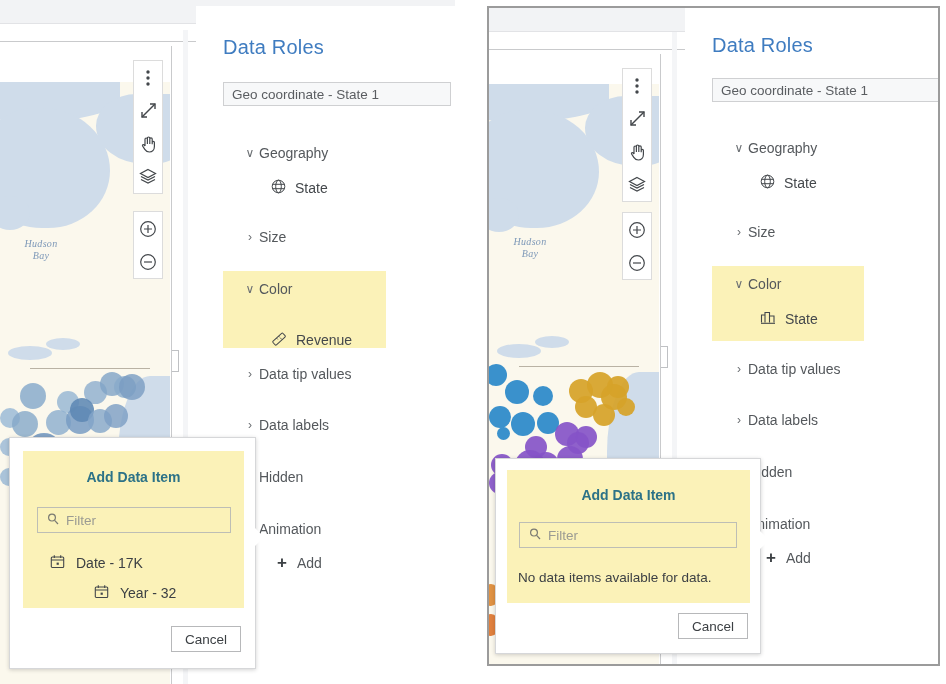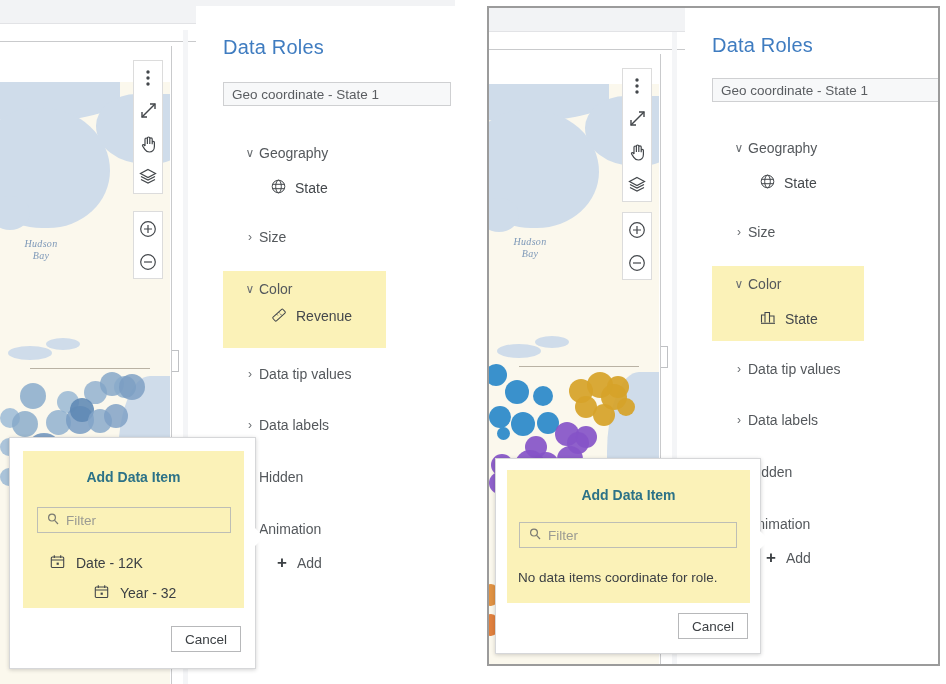--- a/index.html
+++ b/index.html
@@ -211,21 +211,21 @@
       <div class="role-row" style="position:absolute;left:45px;top:220px;">
         <span class="chev">›</span>
         <span>Size</span>
       </div>
 
       <div class="hl" style="position:absolute;left:27px;top:265px;width:163px;height:77px;"></div>
       <div class="role-row" style="position:absolute;left:45px;top:272px;">
         <span class="chev">∨</span>
         <span>Color</span>
       </div>
-      <div class="role-item" style="position:absolute;left:45px;top:298px;text-align:right;">
+      <div class="role-item" style="position:absolute;left:45px;top:322px;text-align:right;">
         <span>
           <svg width="16" height="16" viewBox="0 0 16 16" stroke="#43474b" stroke-width="1" fill="none">
               <rect x="1.2" y="5.6" width="13.5" height="5" rx="1" transform="rotate(-42 8 8)"></rect>
               <path d="M5.6 7.2 l1.2 1.2 M7.6 5.2 l1.2 1.2 M9.6 7.2 l1.2 1.2"></path>
             </svg>
         </span>
         <span>Revenue</span>
       </div>
 
       <div class="role-row" style="position:absolute;left:45px;top:357px;">
@@ -259,21 +259,21 @@
           <span class="filter-ph">Filter</span>
         </div>
         <div class="di-row" style="position:absolute;left:27px;top:103px;">
           <span>
             <svg width="15" height="15" viewBox="0 0 15 15" stroke="#43474b" stroke-width="1.1" fill="none">
                 <rect x="1.3" y="3" width="12.4" height="10.5" rx="1"></rect>
                 <path d="M1.3 6 H13.7 M4.3 1.3 V4 M10.7 1.3 V4"></path>
                 <rect x="6.6" y="8.6" width="2.2" height="2.2" fill="#43474b" stroke="none"></rect>
               </svg>
           </span>
-          <span>Date - 12K</span>
+          <span>Date - 17K</span>
         </div>
         <div class="di-row" style="position:absolute;left:27px;top:133px;padding-left:44px;">
           <span>
             <svg width="15" height="15" viewBox="0 0 15 15" stroke="#43474b" stroke-width="1.1" fill="none">
                 <rect x="1.3" y="3" width="12.4" height="10.5" rx="1"></rect>
                 <path d="M1.3 6 H13.7 M4.3 1.3 V4 M10.7 1.3 V4"></path>
                 <rect x="6.6" y="8.6" width="2.2" height="2.2" fill="#43474b" stroke="none"></rect>
               </svg>
           </span>
           <span>Year - 32</span>
@@ -443,20 +443,20 @@
         <div class="popup-title" style="position:absolute;left:0;top:17px;width:243px;">Add Data Item</div>
         <div class="filter-box" style="position:absolute;left:12px;top:52px;width:218px;">
           <span>
             <svg width="12" height="12" viewBox="0 0 12 12" stroke="#7a7a72" stroke-width="1.2" fill="none">
                 <circle cx="5" cy="4.6" r="3.4"></circle>
                 <path d="M7.6 7.4 L11 11"></path>
               </svg>
           </span>
           <span class="filter-ph">Filter</span>
         </div>
-        <div class="no-items" style="position:absolute;left:11px;top:100px;">No data items coordinate for role.</div>
+        <div class="no-items" style="position:absolute;left:11px;top:100px;">No data items available for data.</div>
       </div>
       <div class="cancel-btn" style="position:absolute;right:12px;top:154px;">Cancel</div>
       <div class="popup-tail" style="right:-9px; top:72px;"></div>
     </div>
   </div>
 
 </div>
 
 </body></html>

